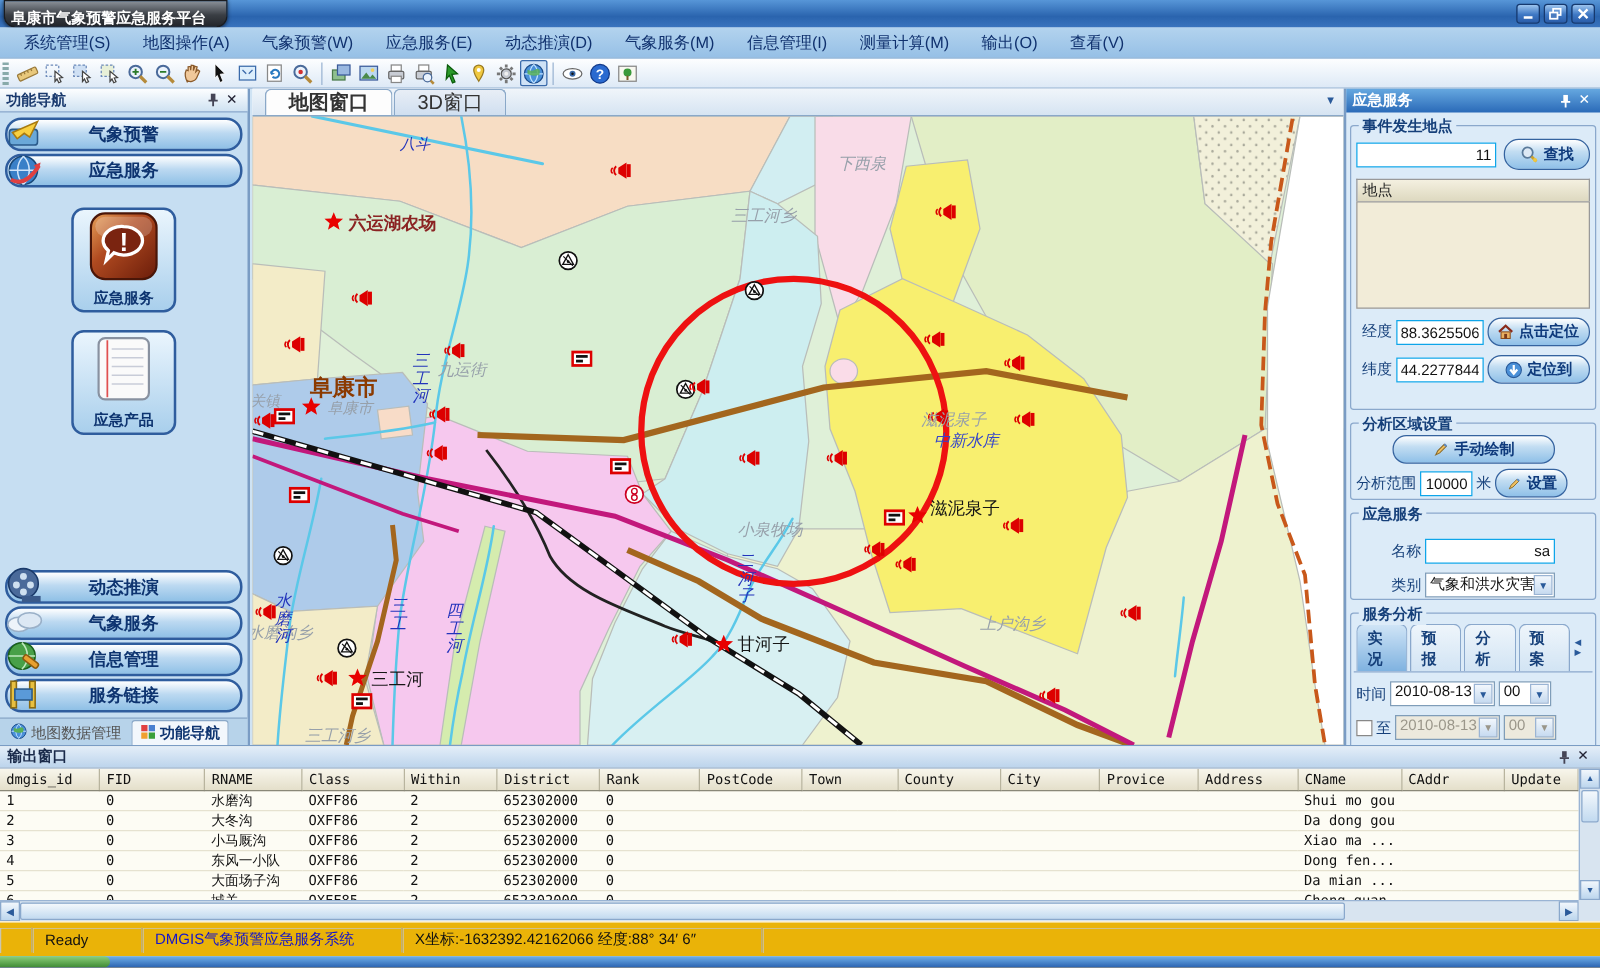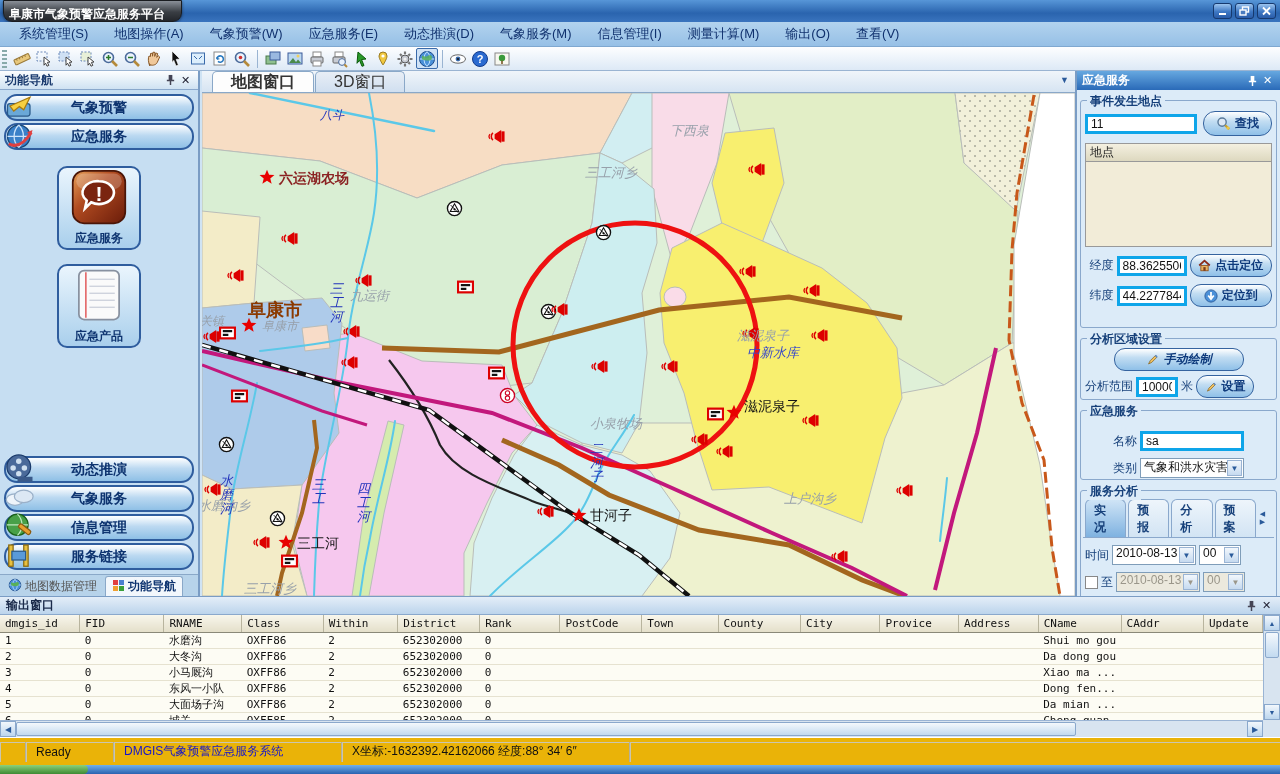--- a/index.html
+++ b/index.html
@@ -67,21 +67,21 @@
   .ml-city{fill:#8b3a00;font:bold 18px "DejaVu Sans",sans-serif;}
   .ml-black{fill:#151515;font:14px "DejaVu Sans",sans-serif;}
   .ml-riv{fill:#2233bb;font:italic 13px "DejaVu Serif",serif;}
   .ml-lake{fill:#3344cc;font:italic 13px "DejaVu Serif",serif;}
   .ml-blueh{fill:#2233bb;font:italic 12px "DejaVu Serif",serif;}
   
   .rightpanel{position:absolute;left:1075px;top:71px;width:205px;height:525px;background:#dcebf8;
     border-left:2px solid #7a9cc4;font-size:12px;color:#16407a;}
   .grp{position:relative;border:1px solid #8aa8cc;border-radius:3px;margin:10px 3px 4px;padding:8px 4px 5px;}
   .grp-title{position:absolute;top:-8px;left:6px;background:#dcebf8;padding:0 3px;font-weight:bold;color:#16407a;}
-  .tin{background:#fff;border:3px solid #0ea5e9;height:20px;font:12px "Liberation Sans",sans-serif;padding:4px 3px;color:#111;}
+  .tin{background:#fff;border:1px solid #0ea5e9;height:20px;font:12px "Liberation Sans",sans-serif;padding:4px 3px;color:#111;text-align:right;}
   .pbtn{display:inline-flex;align-items:center;justify-content:center;gap:4px;
     background:linear-gradient(#ffffff,#c2ddf2 40%,#8fc0e8);border:1px solid #35639f;border-radius:11px;
     color:#0e3a7c;font-size:12px;font-weight:bold;height:23px;}
   .row{display:flex;align-items:center;gap:3px;margin-top:7px;}
   .lbl{text-align:right;}
   .listhdr{height:18px;background:linear-gradient(#f4f0e0,#ddd8bf);border:1px solid #999;border-bottom:none;
     display:flex;align-items:center;padding:0 4px;color:#222;}
   .listbody{height:86px;background:#f2ecd8;border:1px solid #999;}
   .sel{position:relative;background:#fff;border:1px solid #7f9db9;height:20px;display:flex;align-items:flex-start;
     padding:0 18px 8px 3px;color:#111;overflow:hidden;white-space:nowrap;}
@@ -651,21 +651,21 @@
               <path d="M8,3.5 V9.5 M4.8,7.5 L8,11.5 L11.2,7.5" stroke="#fff" stroke-width="2" fill="none"></path>
             </svg>
           <span>定位到</span>
           </button>
       </div>
     </div>
 
     <div class="grp" style="height:62px;">
       <div class="grp-title">分析区域设置</div>
       <div style="text-align:center;margin-top:1px;">
-        <button class="pbtn" style="width:130px;font-style:italic;">
+        <button class="pbtn" style="width:130px;">
           <svg width="14" height="13" viewBox="0 0 16 16">
               <path d="M2.5,13.5 L4.5,9.5 L11,3 L13,5 L6.5,11.5 Z" fill="#f0c060" stroke="#8a6a2a"></path>
               <path d="M11,3 L13,5" stroke="#5a8ac8" stroke-width="2"></path>
             </svg>
           <span>手动绘制</span>
           </button>
       </div>
       <div class="row" style="margin-top:4px;">
         <span>分析范围</span>
         <input class="tin" style="width: 42px;" value="10000">
@@ -929,21 +929,21 @@
       <div class="scr-btn">▶</div>
     </div>
     <div class="corner"></div>
   </div>
 
   <div class="statusbar">
     <div class="sseg" style="width:26px;"></div>
     <div class="sseg" style="width:88px;">
         <span>Ready</span>
       </div>
-    <div class="sseg blue" style="width:228px;">
+    <div class="sseg blue" style="width:208px;">
         <span>DMGIS气象预警应急服务系统</span>
       </div>
     <div class="sseg" style="width:288px;">
         <span>X坐标:-1632392.42162066  经度:88° 34′ 6″</span>
       </div>
     <div class="sseg" style="flex:1;border-right:none;"></div>
   </div>
   <div class="bottomstrip">
     <div class="greenseg"></div>
   </div>

